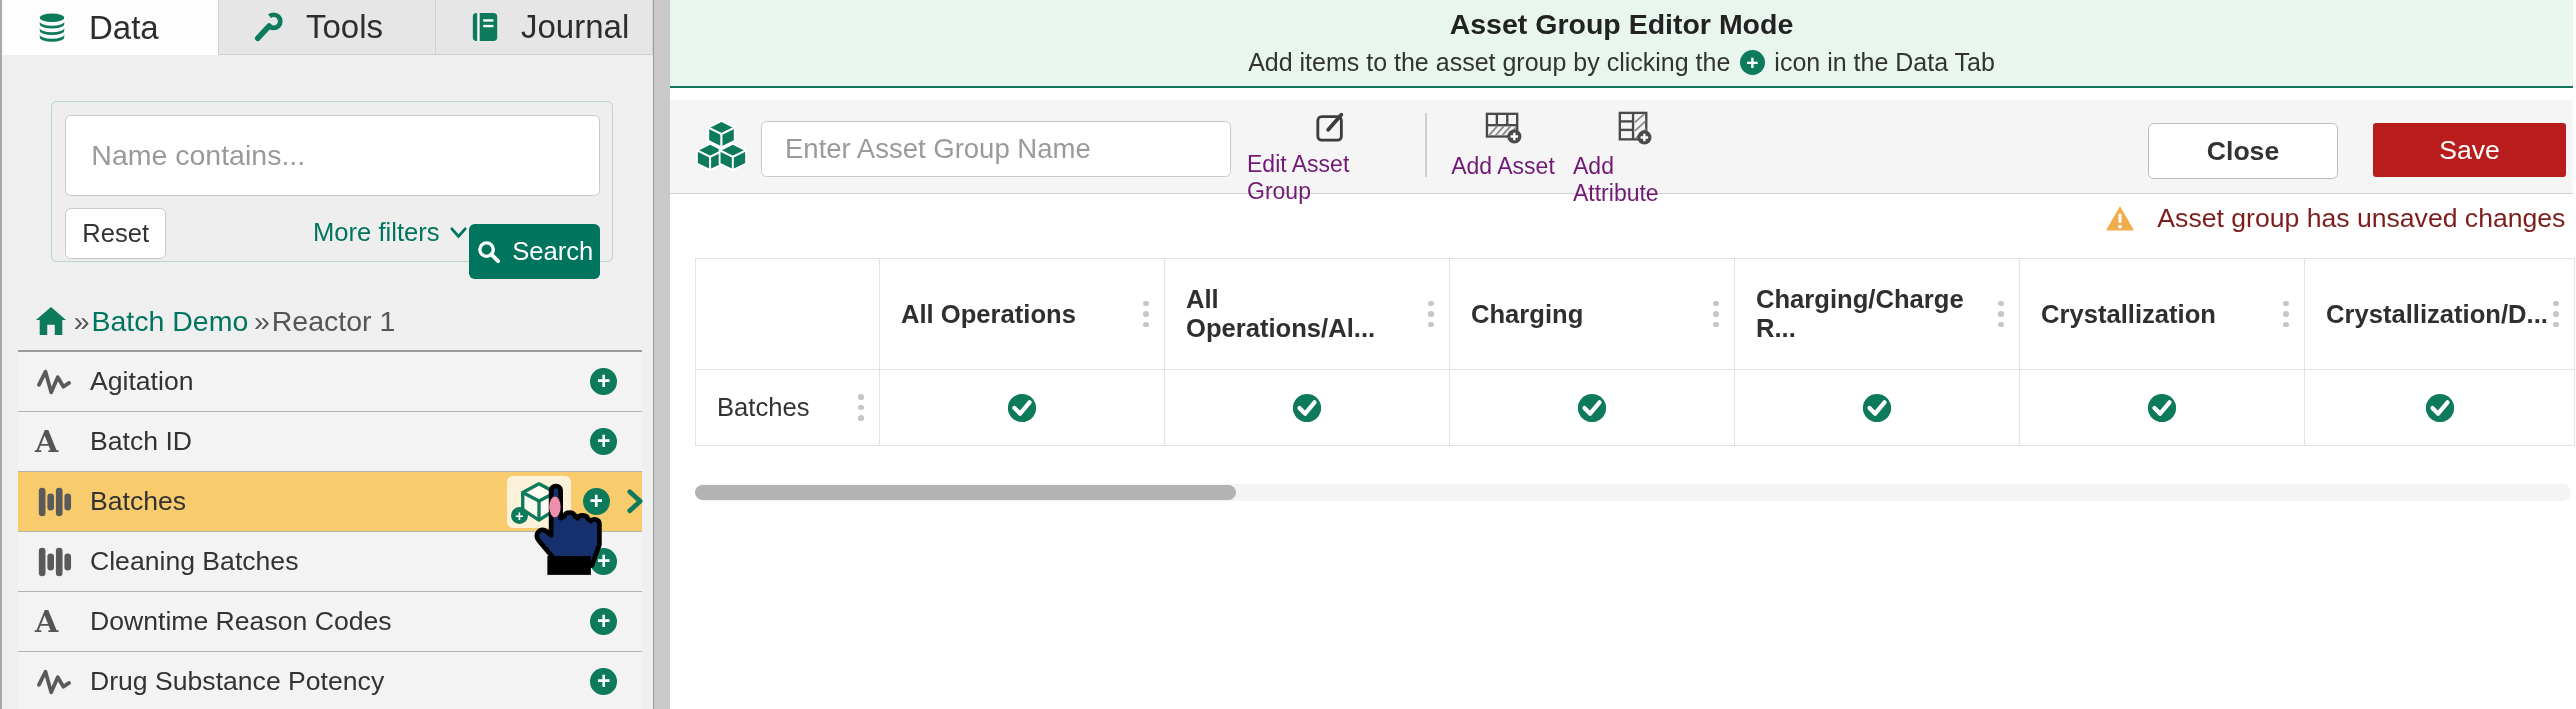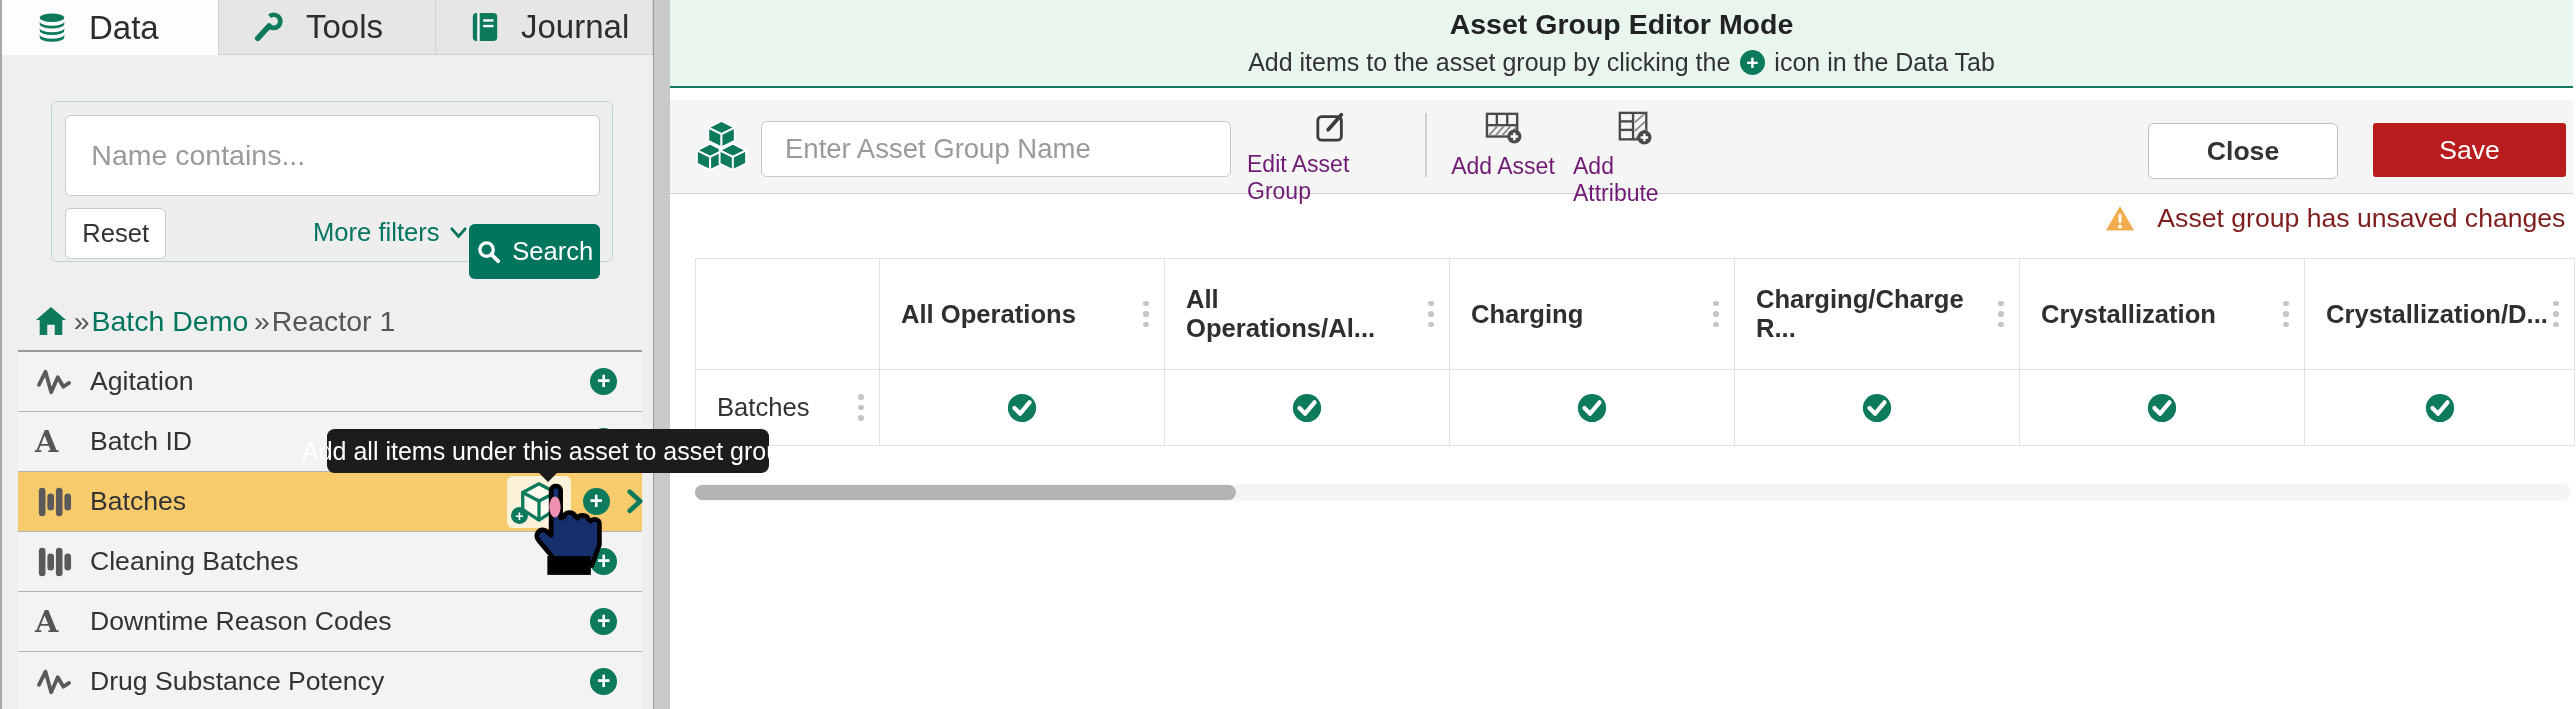--- a/index.html
+++ b/index.html
@@ -224,23 +224,20 @@
         <span class="ico">
           <svg width="38" height="32" viewBox="0 0 40 34">
               <polyline points="4,20 11,6 17,28 24,12 30,22 36,18" fill="none" stroke="#5a5a5a" stroke-width="4" stroke-linecap="round" stroke-linejoin="round"></polyline>
             </svg>
         </span>
         <span>Drug Substance Potency</span>
         <span class="plus-circle row-plus">+</span>
       </div>
     </div>
 
-    <div class="tooltip">
-      <span>Add all items under this asset to asset group</span>
-    </div>
 
     <div class="cursor-hand">
       <svg width="87" height="95" viewBox="0 0 92 100">
         <path d="M34 8 c0 -5 10 -5 10 0 v30 l4 -2 c0 -5 11 -5 11 0 l3 2 c1 -4 10 -4 11 1 l3 2 c2 -3 9 -2 9 3 v22 l-8 22 h-34 l-22 -26 c-6 -7 2 -15 8 -10 l5 4 z" fill="#16306e" stroke="#000" stroke-width="5" stroke-linejoin="round"></path>
         <ellipse cx="38" cy="26" rx="6" ry="11" fill="#ee8fb0"></ellipse>
         <rect x="30" y="78" width="46" height="20" fill="#000"></rect>
       </svg>
     </div>
   </div>
 

